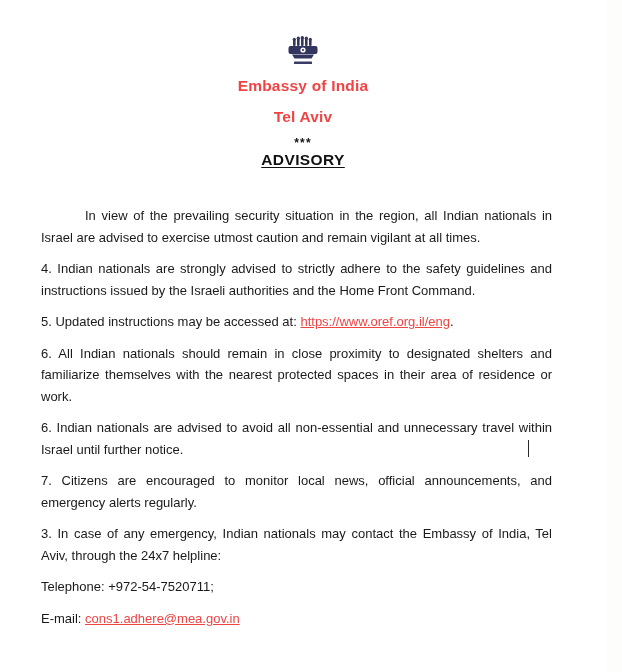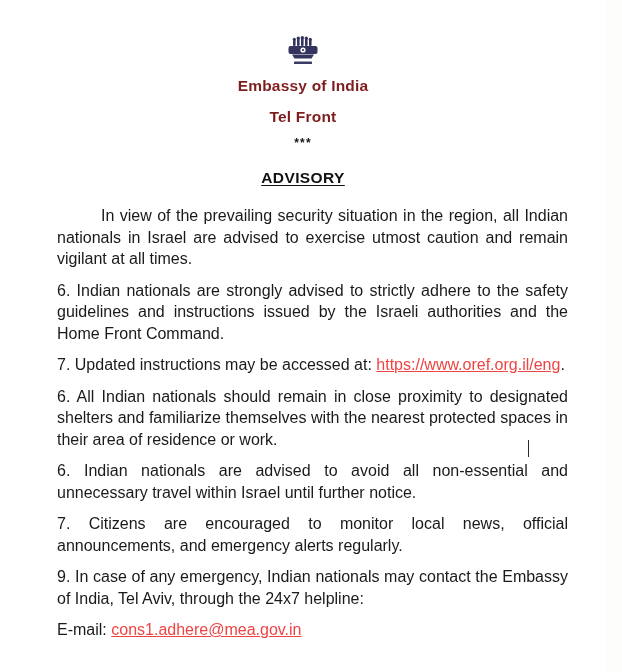--- a/index.html
+++ b/index.html
@@ -59,55 +59,54 @@
   }
   #emblem-icon {
     display: inline-block;
     vertical-align: top;
   }
 
   .header-line {
     font-size: 15.5px;
     font-weight: bold;
     letter-spacing: 0.2px;
-    color: #7f1d1d;
+    color: #ef4444;
   }
   #embassy-name { margin-top: 9px; }
   #embassy-city { margin-top: 13px; }
 
   #asterisk-separator {
     margin-top: 10px;
     font-size: 12px;
     font-weight: bold;
     letter-spacing: 1.2px;
     color: #141414;
   }
 
   #advisory-title {
-    margin-top: 19px;
+    margin-top: 1px;
     font-size: 15.5px;
     font-weight: bold;
     letter-spacing: 0.4px;
     text-decoration: underline;
     text-underline-offset: 2px;
     color: #111111;
   }
 
   
   #body-copy {
     position: absolute;
     left: 41px;
     top: 205px;
     width: 511px;
-    font-size: 16px;
+    font-size: 13px;
     line-height: 21.5px;
     text-align: justify;
     text-justify: inter-word;
     color: #1a1a1a;
-    margin-left: 16px;
   }
   .para {
     margin: 0 0 10px 0;
   }
   .para:last-child { margin-bottom: 0; }
   .para.indent { text-indent: 44px; }
   .para.plain {
     text-align: left;
   }
 
@@ -165,46 +164,47 @@
           </g>
           <g fill="#3a3c66">
             <rect x="8" y="25.5" width="18" height="2.6" rx="0.6"></rect>
           </g>
         </svg>
       </span>
     </div>
 
     <div class="header-line" id="embassy-name">Embassy of India</div>
 
-    <div class="header-line" id="embassy-city">Tel Front</div>
+    <div class="header-line" id="embassy-city">Tel Aviv</div>
 
     <div id="asterisk-separator">***</div>
 
     <div id="advisory-title">ADVISORY</div>
   </div>
 
   <div id="body-copy">
 
     <p class="para indent">In view of the prevailing security situation in the region, all Indian nationals in Israel are advised to exercise utmost caution and remain vigilant at all times.</p>
 
-    <p class="para">6. Indian nationals are strongly advised to strictly adhere to the safety guidelines and instructions issued by the Israeli authorities and the Home Front Command.</p>
+    <p class="para">4. Indian nationals are strongly advised to strictly adhere to the safety guidelines and instructions issued by the Israeli authorities and the Home Front Command.</p>
 
     <p class="para plain">
-      <span>7. Updated instructions may be accessed at:</span>
+      <span>5. Updated instructions may be accessed at:</span>
       <a class="doc-link" href="#">https://www.oref.org.il/eng</a><span>.</span>
     </p>
 
     <p class="para">6. All Indian nationals should remain in close proximity to designated shelters and familiarize themselves with the nearest protected spaces in their area of residence or work.</p>
 
     <p class="para">6. Indian nationals are advised to avoid all non-essential and unnecessary travel within Israel until further notice.</p>
 
     <p class="para">7. Citizens are encouraged to monitor local news, official announcements, and emergency alerts regularly.</p>
 
-    <p class="para">9. In case of any emergency, Indian nationals may contact the Embassy of India, Tel Aviv, through the 24x7 helpline:</p>
-
+    <p class="para">3. In case of any emergency, Indian nationals may contact the Embassy of India, Tel Aviv, through the 24x7 helpline:</p>
+
+    <p class="para plain">Telephone: +972-54-7520711;</p>
 
     <p class="para plain">
       <span>E-mail:</span>
       <a class="doc-link" href="#">cons1.adhere@mea.gov.in</a>
     </p>
 
   </div>
 
   <div id="text-caret"></div>
 

